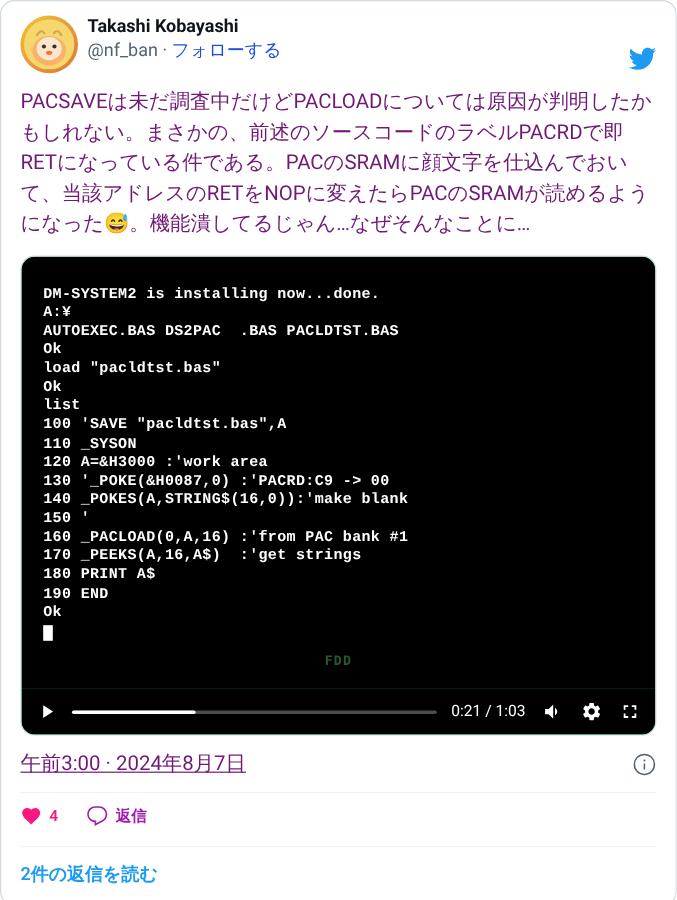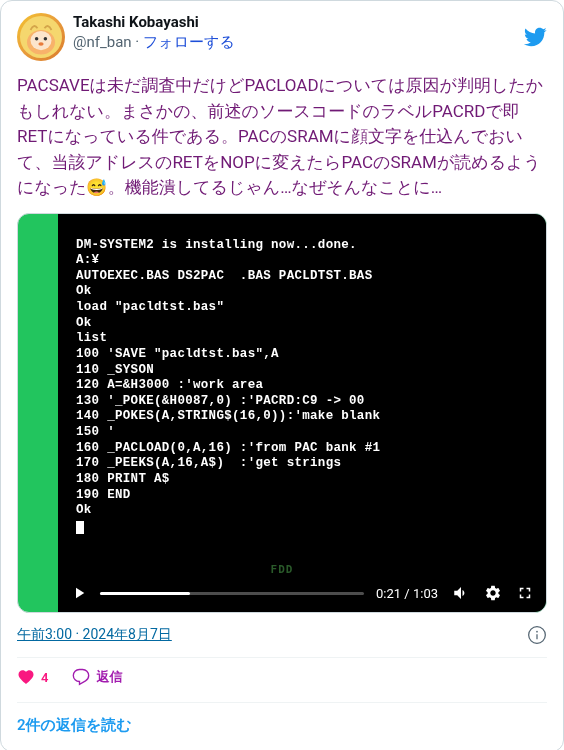--- a/index.html
+++ b/index.html
@@ -1,40 +1,40 @@
 <!DOCTYPE html>
 <html><head>
 <meta charset="utf-8">
 <style>
 * { margin: 0; padding: 0; box-sizing: border-box; }
 body { font-family: -apple-system, BlinkMacSystemFont, "Segoe UI", Roboto, Helvetica, Arial, sans-serif; background: #fff; width: 564px; }
 .tweet-card { border: 1px solid #cfd9de; border-radius: 12px; padding: 12px 16px; width: 564px; }
-.header { display: flex; align-items: center; justify-content: space-between; }
+.header { display: flex; align-items: flex-end; justify-content: space-between; }
 .header-left { display: flex; align-items: flex-start; gap: 8px; }
 .avatar { width: 48px; height: 48px; border-radius: 50%; background: linear-gradient(135deg, #f4c430 0%, #e89b3c 50%, #d97a2b 100%); display: flex; align-items: center; justify-content: center; flex-shrink: 0; overflow: hidden; }
 .avatar svg { width: 42px; height: 42px; }
 .user-info { display: flex; flex-direction: column; line-height: 1.3; }
 .display-name { font-weight: 700; font-size: 15px; color: #0f1419; }
 .handle-row { font-size: 15px; color: #536471; }
 .follow-link { color: #1d4ed8; text-decoration: none; }
 .separator { color: #536471; }
 .twitter-logo { color: #1d9bf0; width: 24px; height: 24px; flex-shrink: 0; }
 .tweet-text { margin-top: 12px; font-size: 17px; line-height: 1.5; color: #701a75; white-space: pre-wrap; word-break: break-word; }
-.media { margin-top: 12px; border-radius: 12px; overflow: hidden; border: 1px solid #cfd9de; background: #22c55e; position: relative; padding-left: 40px; }
+.media { margin-top: 12px; border-radius: 12px; overflow: hidden; border: 1px solid #cfd9de; background: #22c55e; position: relative; }
 .terminal { background: #000; padding: 24px 18px 40px 18px; font-family: "Courier New", monospace; font-size: 12.5px; line-height: 1.25; color: #fff; white-space: pre; font-weight: bold; letter-spacing: 0.3px; min-height: 320px; }
 .cursor-block { display: inline-block; width: 8px; height: 13px; background: #fff; vertical-align: bottom; }
-.fdd-label { position: absolute; bottom: 36px; left: 50%; transform: translateX(-50%); color: #2a5a2a; font-family: monospace; font-size: 11px; font-weight: bold; letter-spacing: 1px; }
+.fdd-label { position: absolute; bottom: 55px; left: 50%; transform: translateX(-50%); color: #2a5a2a; font-family: monospace; font-size: 11px; font-weight: bold; letter-spacing: 1px; }
 .video-controls { display: flex; align-items: center; justify-content: flex-start; padding: 8px 12px; background: #000; color: #fff; height: 38px; }
 .vc-left, .vc-right { display: flex; align-items: center; gap: 14px; }
 .vc-icon { width: 18px; height: 18px; fill: #fff; cursor: pointer; }
 .progress-bar { flex: 1; height: 3px; background: rgba(255,255,255,0.3); margin: 0 12px; position: relative; border-radius: 2px; }
 .progress-fill { position: absolute; left: 0; top: 0; height: 100%; width: 34%; background: #fff; border-radius: 2px; }
 .time-display { font-size: 13px; color: #fff; white-space: nowrap; }
 .meta-row { display: flex; align-items: center; justify-content: space-between; margin-top: 12px; }
-.timestamp { font-size: 14px; color: #0369a1; }
+.timestamp { font-size: 17px; color: #701a75; }
 .info-icon { width: 20px; height: 20px; color: #536471; }
 .divider { border: none; border-top: 1px solid #eff3f4; margin: 12px 0 0 0; }
 .actions { display: flex; align-items: center; gap: 24px; padding: 10px 0 4px 0; }
 .action { display: flex; align-items: center; gap: 6px; font-size: 13px; color: #a21caf; font-weight: 600; cursor: pointer; }
 .action.liked { color: #f91880; }
 .action-icon { width: 18px; height: 18px; }
 .read-replies { padding: 12px 0 4px 0; }
 .read-replies a { color: #1d9bf0; font-size: 15px; font-weight: 600; text-decoration: none; }
 </style>
 </head>

